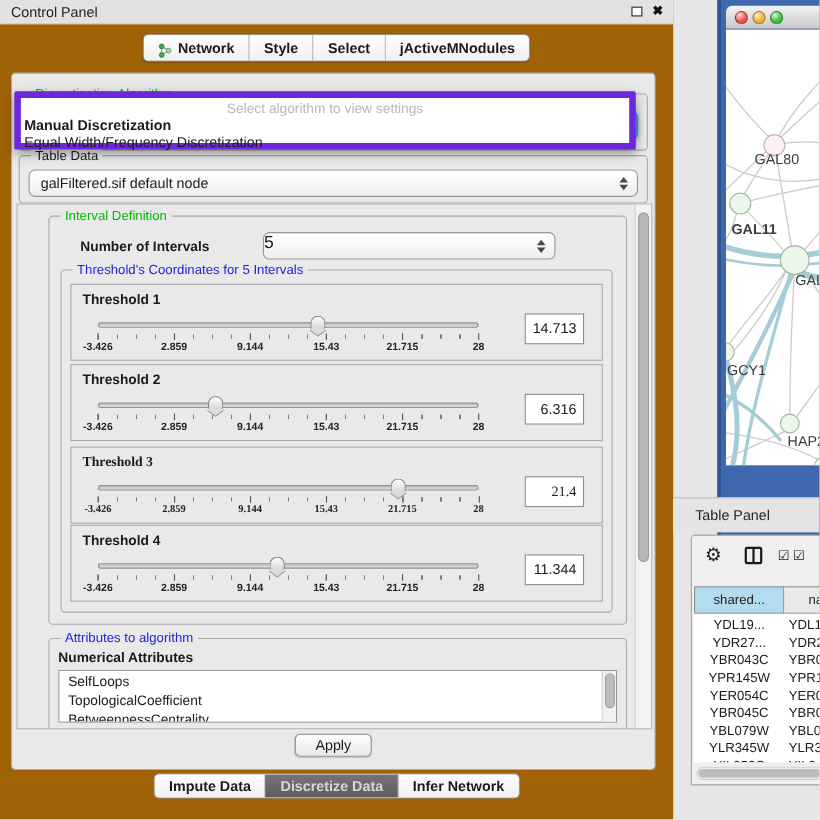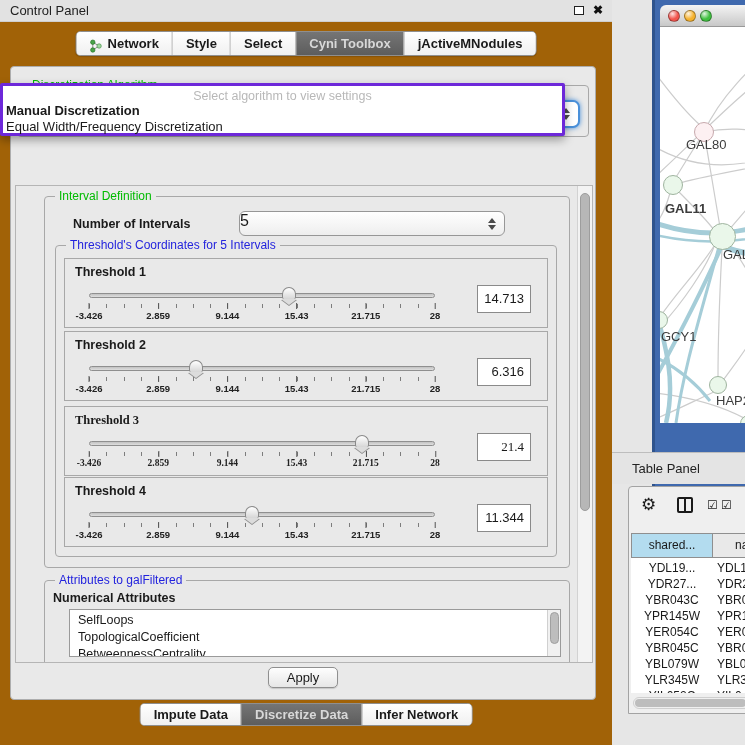--- a/index.html
+++ b/index.html
@@ -60,35 +60,35 @@
   .tick-labels { position:absolute; left:0; right:0; top:23px; height:12px; font-size:9.5px; font-weight:bold; color:#222; }
   .tick-labels span { position:absolute; transform:translateX(-50%); white-space:nowrap; }
   .tick-labels span::before { content:""; position:absolute; left:50%; top:-7px; width:1px; height:6px; background:#555; }
   .tick-labels span:nth-child(1){left:0%;} .tick-labels span:nth-child(2){left:20%;}
   .tick-labels span:nth-child(3){left:40%;text-align:right;} .tick-labels span:nth-child(4){left:60%;}
   .tick-labels span:nth-child(5){left:80%;} .tick-labels span:nth-child(6){left:100%;}
   .value-box { position:absolute; right:16px; top:26px; width:54px; height:28px; background:#fff; border:1px solid #8a8a8a; font-size:13px; line-height:26px; text-align:right; padding-right:6px; }
 
   .attributes-group { left:28px; top:394px; width:526px; height:100px; }
   .attr-subtitle { position:absolute; left:8px; top:10px; font-size:12.5px; font-weight:bold; }
-  .attr-list { position:absolute; left:24px; right:8px; top:28px; height:48px; background:#fff; border:1px solid #9a9a9a; overflow:hidden; font-size:12.5px; padding-top:2px; }
+  .attr-list { position:absolute; left:8px; right:8px; top:28px; height:48px; background:#fff; border:1px solid #9a9a9a; overflow:hidden; font-size:12.5px; padding-top:2px; }
   .attr-list span { display:block; height:17px; line-height:17px; padding-left:8px; }
   .attr-scroll { position:absolute; right:9px; top:29px; width:13px; height:46px; background:#f1f1f1; border-left:1px solid #d0d0d0; }
   .attr-scroll .thumb-v { position:absolute; left:2px; top:2px; width:9px; height:32px; border-radius:5px; background:#bdbdbd; border:1px solid #a0a0a0; }
 
   .v-scrollbar { position:absolute; right:0; top:0; bottom:0; width:15px; background:#f3f3f3; border-left:1px solid #d2d2d2; }
   .v-scrollbar .thumb-v { position:absolute; left:2px; top:7px; width:10px; height:318px; border-radius:6px; background:#b7b7b7; border:1px solid #9d9d9d; }
 
   .apply-row { position:absolute; left:0; right:0; bottom:8px; height:24px; text-align:center; }
   .apply-btn { display:inline-block; padding:2px 18px; font-size:13px; border:1px solid #8f8f8f; border-radius:5px; background:linear-gradient(#fefefe,#e6e6e6); box-shadow:0 1px 1px rgba(0,0,0,.15); }
 
   .bottom-tabs { position:absolute; top:703px; left:50%; transform:translateX(-50%); height:23px; display:flex; border:1px solid #8f8f8f; border-radius:5px; overflow:hidden; background:#fbfbfb; }
   .bottom-tabs .seg { line-height:21px; }
 
-  .popup { position:absolute; left:0; top:83px; width:565px; height:53px; background:#fff; border:3px solid #6d28d9; border-radius:2px; box-shadow:0 4px 10px rgba(0,0,0,.35); z-index:50; }
+  .popup { position:absolute; left:13px; top:83px; width:565px; height:53px; background:#fff; border:6px solid #6d28d9; border-radius:2px; box-shadow:0 4px 10px rgba(0,0,0,.35); z-index:50; }
   .popup-hint { text-align:center; color:#b8b8b8; font-size:12.5px; margin-top:3px; }
   .popup-item { font-size:13px; margin-left:3px; line-height:16px; }
   .popup-item.bold { font-weight:bold; }
 
   
   .net-window { position:absolute; left:652px; top:0; width:126px; height:557px; background:linear-gradient(to right,#2e538d 0,#2e538d 3px,var(--frame-blue) 3px); }
   .net-titlebar { position:absolute; left:8px; top:5px; right:0; height:22px; background:linear-gradient(#f4f4f4,#c8c8c8); border-bottom:1px solid #999; border-top-left-radius:6px; }
   .traffic { position:absolute; top:5px; width:12px; height:12px; border-radius:50%; border:1px solid rgba(0,0,0,.35); background-image:radial-gradient(circle at 35% 28%, rgba(255,255,255,.85), rgba(255,255,255,0) 55%); }
   .traffic.r { left:8px; background-color:var(--traffic-red); }
   .traffic.y { left:24px; background-color:var(--traffic-yellow); }
@@ -144,37 +144,41 @@
           </svg>
       </span>
       <span>Network</span>
     </div>
     <div class="seg">
         <span>Style</span>
       </div>
     <div class="seg">
         <span>Select</span>
       </div>
-    <div class="seg selected">
-        <span>Cyni Toolbox</span>
-      </div>
     <div class="seg">
         <span>jActiveMNodules</span>
       </div>
   </div>
 
   <div class="outer-panel">
 
     <div class="group algo-group">
       <span class="gtitle green">Discretization Algorithm</span>
       <div class="algo-combo">
         <span class="arrows"></span>
       </div>
     </div>
 
+    <div class="group table-data-group">
+      <span class="gtitle black">Table Data</span>
+      <div class="combo">
+        <span class="combo-text">galFiltered.sif default node</span>
+        <span class="arrows"></span>
+      </div>
+    </div>
 
     <div class="scroll-panel">
 
       <div class="group interval-group">
         <span class="gtitle green">Interval Definition</span>
 
         <div class="num-row">
           <span class="num-label">Number of Intervals</span>
           <div class="spinner">
             <span class="combo-text">5</span>
@@ -254,21 +258,21 @@
                   <span>28</span>
                 </div>
             </div>
             <div class="value-box">11.344</div>
           </div>
 
         </div>
       </div>
 
       <div class="group attributes-group">
-        <span class="gtitle blue">Attributes to galFiltered</span>
+        <span class="gtitle blue">Attributes to algorithm</span>
         <div class="attr-subtitle">Numerical Attributes</div>
         <div class="attr-list">
             <span>SelfLoops</span>
             <span>TopologicalCoefficient</span>
             <span>BetweennessCentrality</span>
           </div>
         <div class="attr-scroll">
             <div class="thumb-v"></div>
           </div>
       </div>

